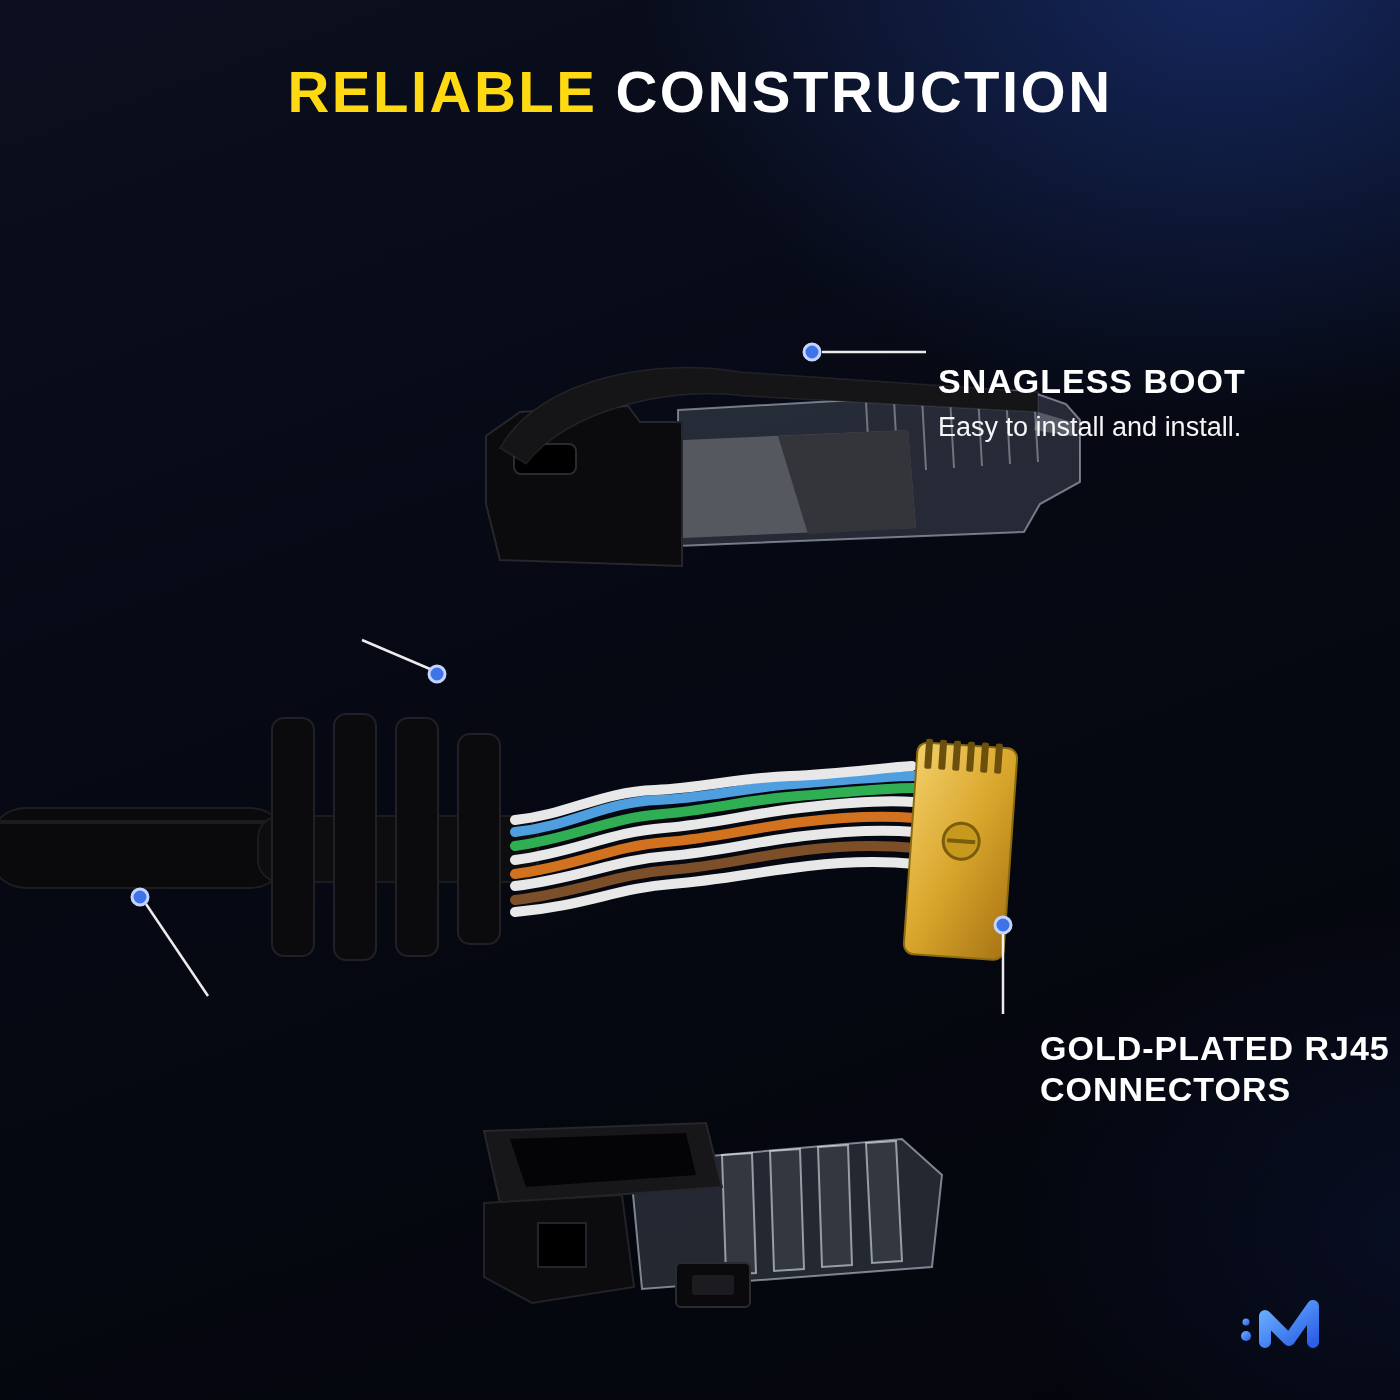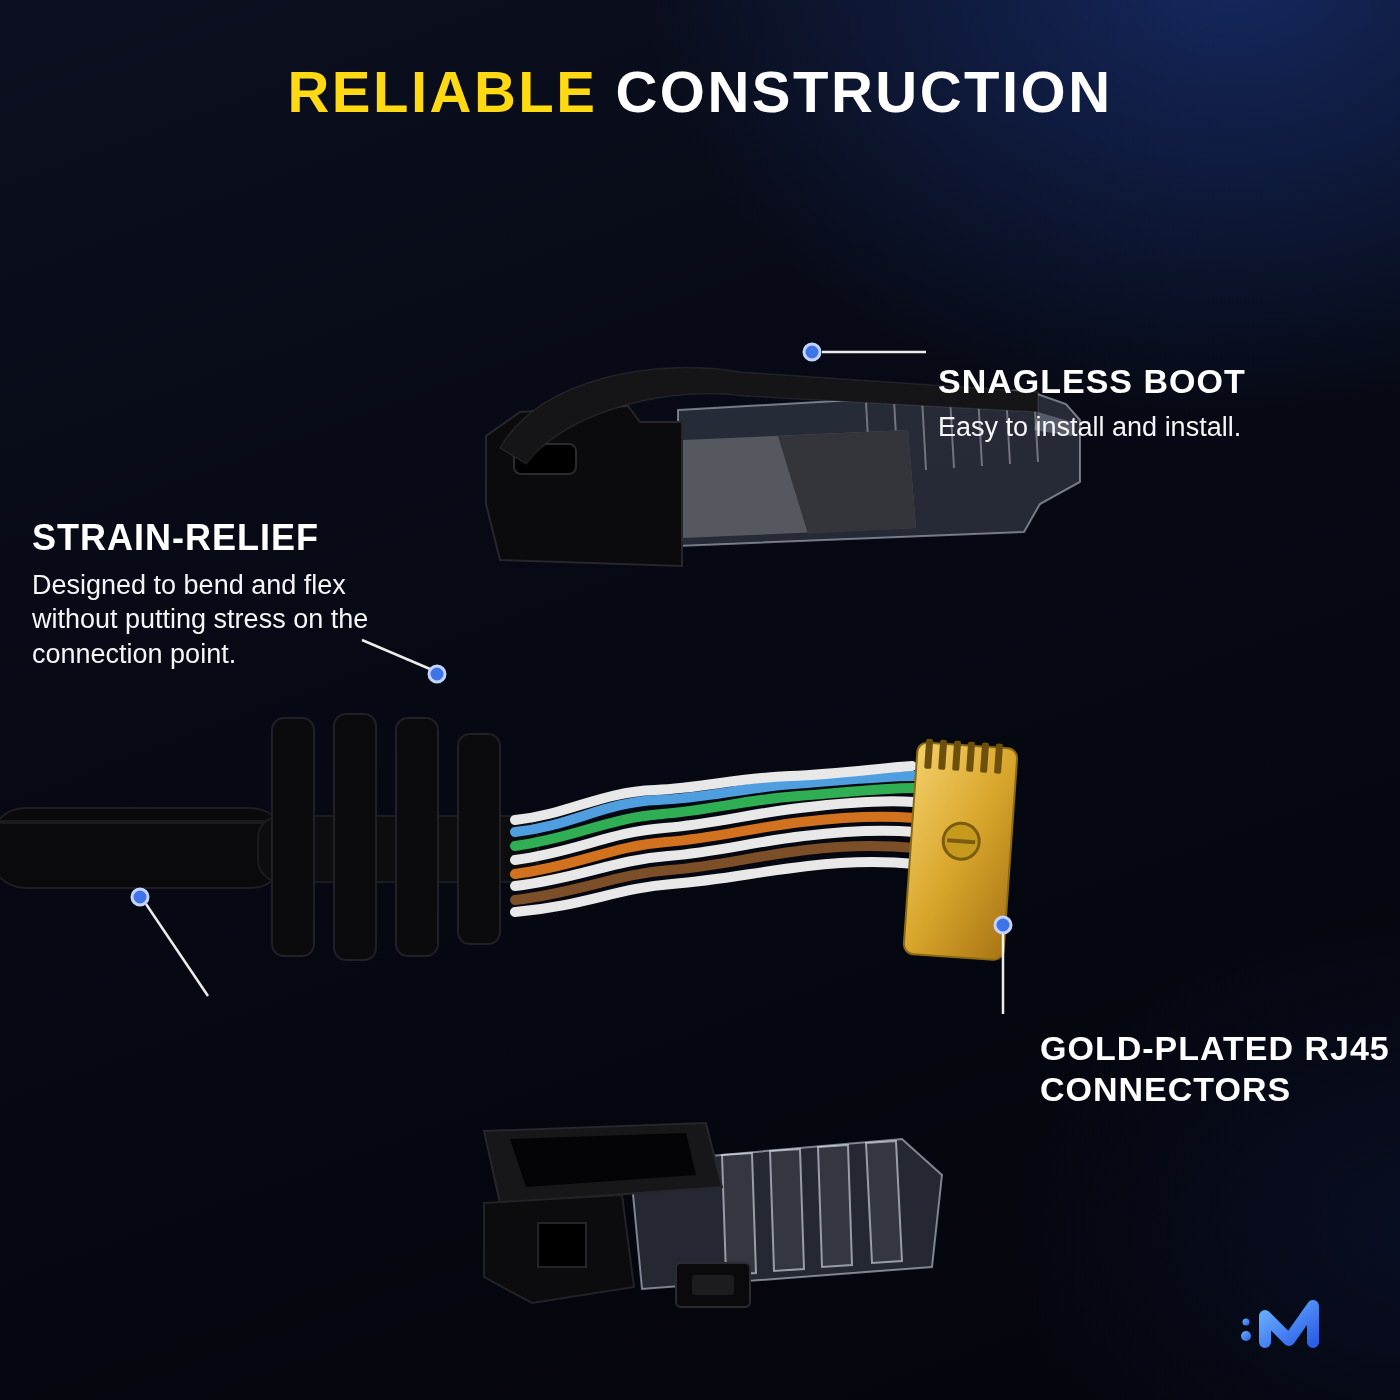--- a/index.html
+++ b/index.html
@@ -138,24 +138,20 @@
       <circle cx="140" cy="897" r="8"></circle>
       <circle cx="1003" cy="925" r="8"></circle>
     </g>
   </svg>
 
   <div class="callout snagless" style="left:938px;top:330px;width:420px;margin-top:31px;">
     <div class="c-title">SNAGLESS BOOT</div>
     <div class="c-desc">Easy to install and install.</div>
   </div>
 
-  <div class="callout strain" style="left:32px;top:516px;width:380px;">
-    <div class="c-title">STRAIN-RELIEF</div>
-    <div class="c-desc">Designed to bend and flex without putting stress on the connection point.</div>
-  </div>
 
 
   <div class="callout gold" style="left:1040px;top:1028px;width:350px;">
     <div class="c-title">GOLD-PLATED RJ45 CONNECTORS</div>
   </div>
 
   <svg class="abs" style="left:1237px;top:1296px;" width="128" height="54" viewBox="0 0 128 54">
     <defs>
       <linearGradient id="lg" x1="0" y1="0" x2="1" y2="1">
         <stop offset="0" stop-color="#6ab0ff"></stop>

